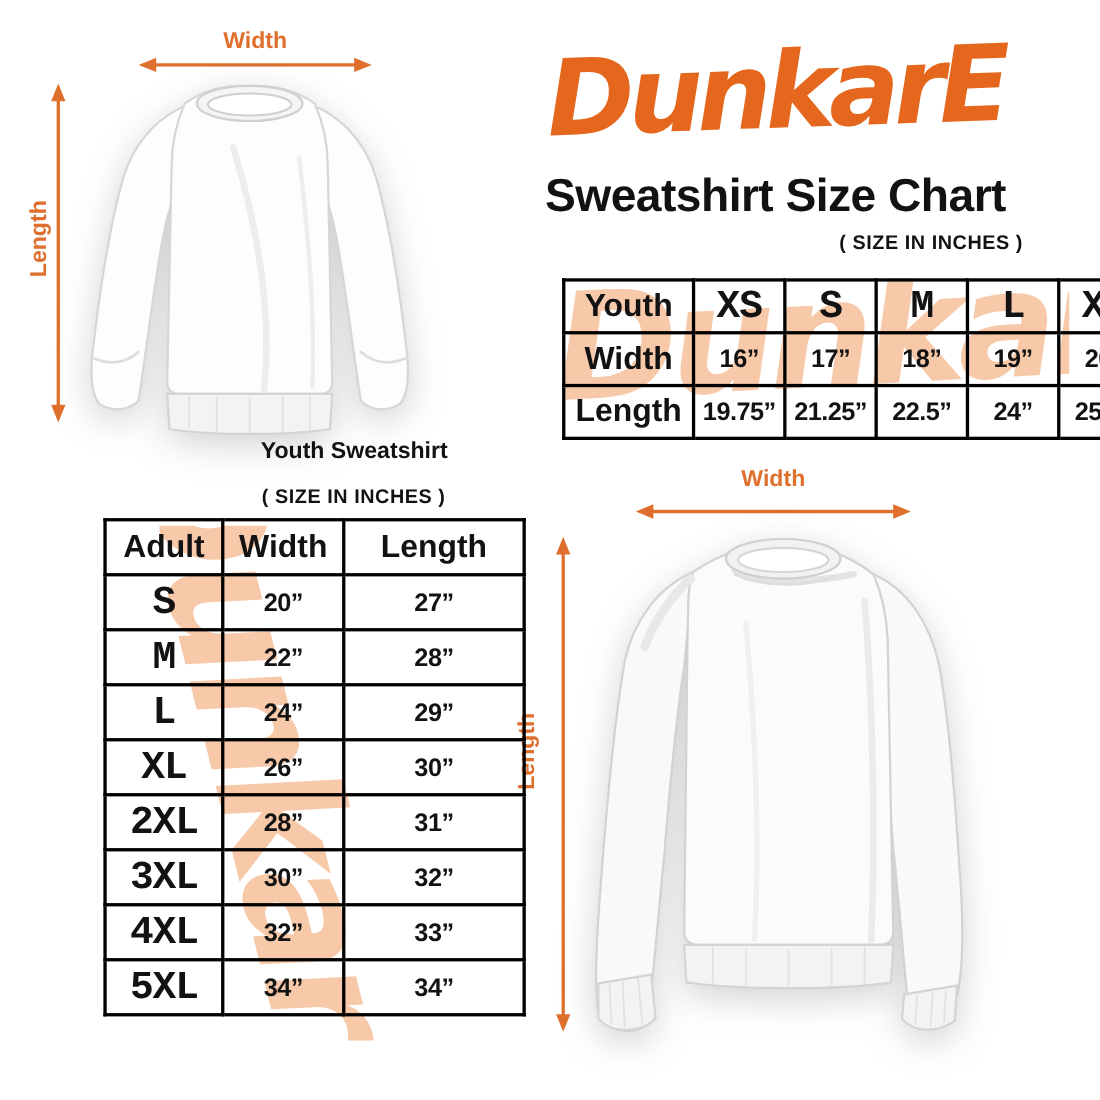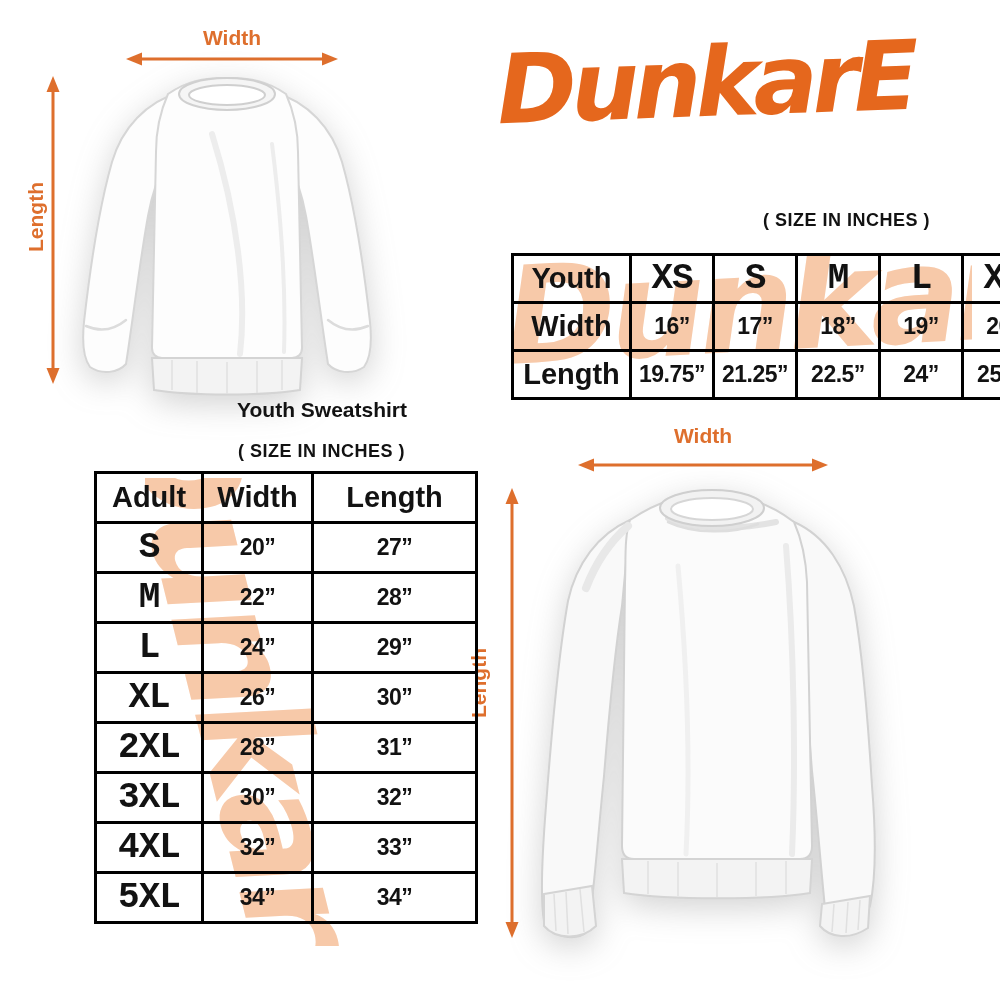--- a/index.html
+++ b/index.html
@@ -116,20 +116,21 @@
     <path class="fold" d="M150,70 C175,150 185,230 178,290"></path>
     <path class="fold" d="M210,80 C220,160 224,230 222,288" style="stroke-width:4"></path>
 
     <ellipse cx="165" cy="30" rx="48" ry="16" style="fill:#f5f5f5;stroke:#d0d0d0;stroke-width:2"></ellipse>
     <ellipse cx="165" cy="31" rx="38" ry="10" style="fill:#ffffff;stroke:#cfcfcf;stroke-width:2"></ellipse>
   </svg>
 
   <div class="abs caption" id="youth-caption">Youth Sweatshirt</div>
 
   <div class="abs" id="logo">DunkarE</div>
+  <div class="abs" id="title">Sweatshirt Size Chart</div>
   <div class="abs size-note" id="size-note-youth">( SIZE IN INCHES )</div>
 
   <div class="abs wm" id="wm-youth">
     <div class="wm-text">Dunkare</div>
   </div>
   <table id="youth-table">
     <colgroup>
         <col style="width:118px">
         <col>
         <col>

